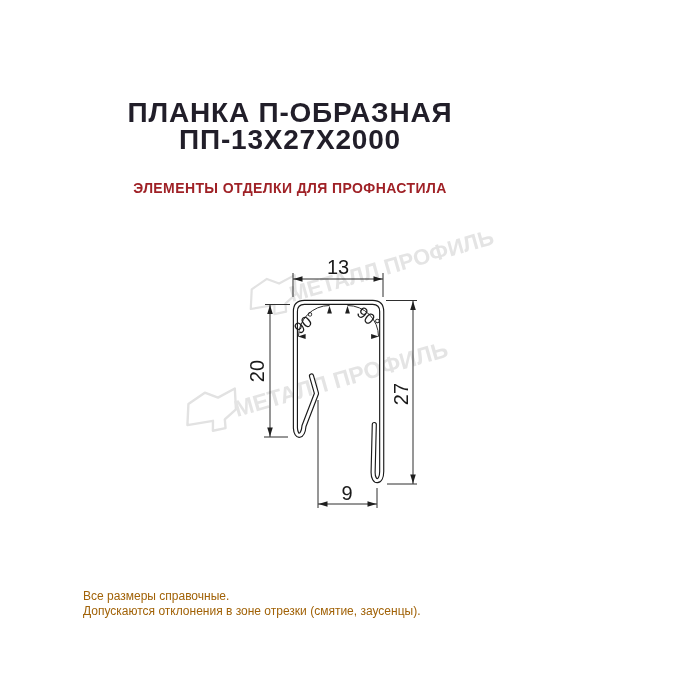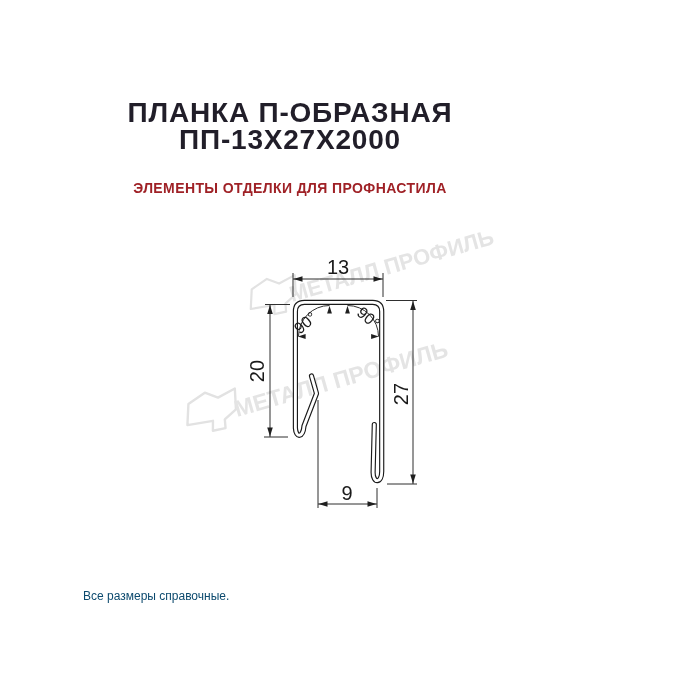--- a/index.html
+++ b/index.html
@@ -23,21 +23,21 @@
   }
   .subtitle{
     margin-top:27px;
     color:#9f2126;
     font-size:14px;
     font-weight:bold;
     letter-spacing:0.4px;
   }
   .footer{
     position:absolute;left:83px;top:589px;
-    color:#0c4a6e;
+    color:#a16207;
     font-size:12px;
     line-height:15px;
   }
   svg{position:absolute;top:0;left:0;}
   .dimtext{
     font-family:"Liberation Sans","DejaVu Sans",sans-serif;
     font-size:20px;
     fill:#1a1a1a;
   }
   .angletext{
@@ -143,15 +143,16 @@
   <div class="header">
     <div class="title">
       <div>ПЛАНКА П-ОБРАЗНАЯ</div>
       <div>ПП-13Х27Х2000</div>
     </div>
     <div class="subtitle">ЭЛЕМЕНТЫ ОТДЕЛКИ ДЛЯ ПРОФНАСТИЛА</div>
   </div>
 
   <div class="footer">
     <div>Все размеры справочные.</div>
+    <div>Допускаются отклонения в зоне отрезки (смятие, заусенцы).</div>
   </div>
 
 </div>
 
 </body></html>

